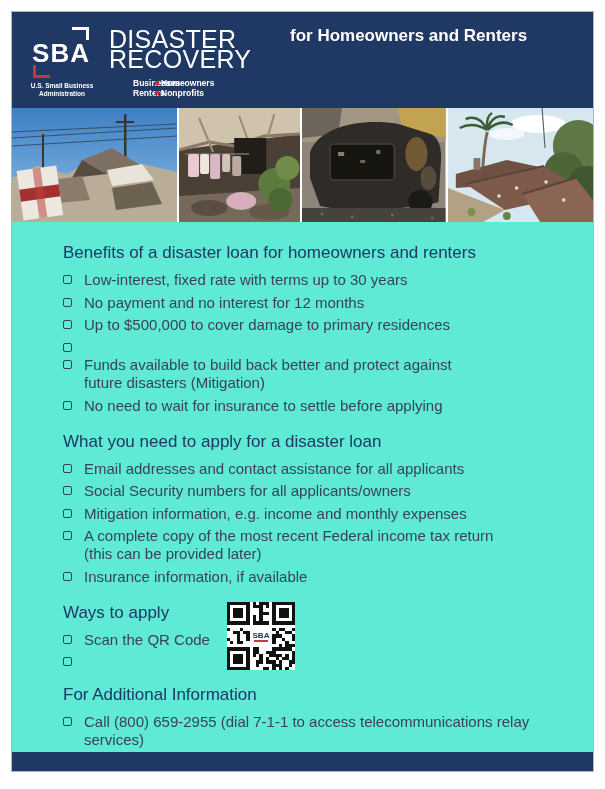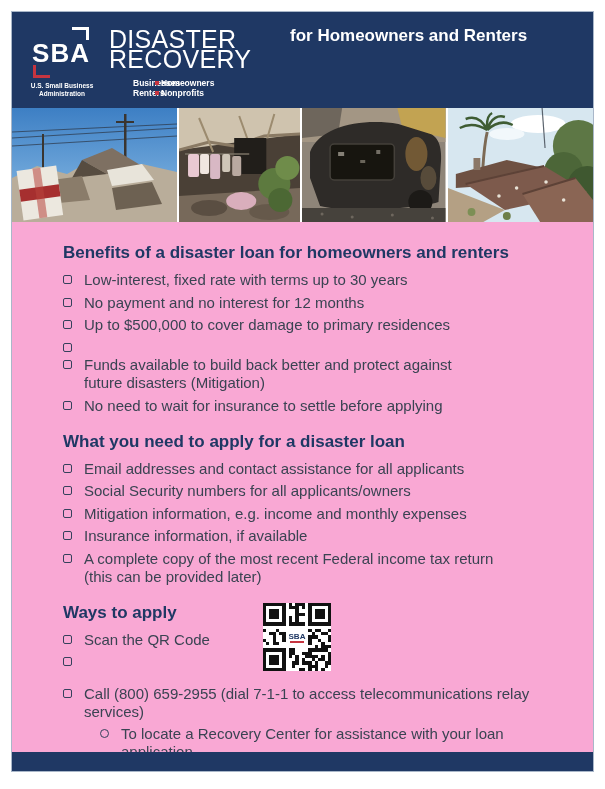--- a/index.html
+++ b/index.html
@@ -1,19 +1,19 @@
 <!DOCTYPE html>
 <html><head>
 <meta charset="utf-8">
 <style>
   * { margin:0; padding:0; box-sizing:border-box; }
   html,body { width:605px; height:789px; background:#ffffff; font-family:"Liberation Sans", sans-serif; }
   .page {
     position:absolute; left:11px; top:11px; width:583px; height:761px;
-    background:#f9a8d4; border:1px solid #a9b7c9; overflow:hidden;
+    background:#5eead4; border:1px solid #a9b7c9; overflow:hidden;
   }
   
   .hdr { position:relative; width:100%; height:96px; background:#1f3864; }
   .sba-mark { position:absolute; left:19px; top:13px; width:60px; height:55px; }
   .br-tr { position:absolute; top:2px; right:2px; width:17px; height:13px;
            border-top:3px solid #fff; border-right:3px solid #fff; }
   .br-bl { position:absolute; bottom:2px; left:2px; width:17px; height:13px;
            border-bottom:3px solid #c63540; border-left:3px solid #c63540; }
   .sba-txt { position:absolute; left:0; right:0; top:13px; text-align:center;
              color:#fff; font-size:26px; font-weight:bold; letter-spacing:1px; }
@@ -27,29 +27,29 @@
   .sq { width:4px; height:4px; background:#c63540; margin:0 auto; }
   .title-block { position:absolute; left:270px; top:13px; color:#fff; }
   .main-title { font-size:35px; font-weight:800; letter-spacing:-.5px; line-height:40px; }
   .sub-title { font-size:17px; font-weight:700; margin-top:1px;margin-left:8px; }
   
   .photos { display:flex; gap:2px; width:100%; height:114px; background:#fff; }
   .photos svg { height:114px; display:block; }
   .ph1 { width:28.4%; } .ph2 { width:20.9%; } .ph3 { width:24.7%; } .ph4 { flex:1; }
   
   .content { padding:21px 48px 0 51px; }
-  .sec-h { color:#1f3864; font-size:17px; font-weight:700; margin-bottom:8px; }
+  .sec-h { color:#1f3864; font-size:17px; font-weight:400; margin-bottom:8px; }
   .sec { margin-top:0; }
   .sec + .sec { margin-top:17px; }
   .row { display:flex; gap:12px; margin-bottom:4.5px; color:#3a4352; font-size:15px; line-height:18px; }
   .cb { flex:0 0 auto; width:9px; height:9px; margin-top:4px;
         border:1.6px solid #35415c; border-radius:2px; }
   .circ { flex:0 0 auto; width:9px; height:9px; margin-top:4px;
           border:1.6px solid #35415c; border-radius:50%; }
-  .ways-wrap { display:flex; align-items:flex-end;gap:36px; }
+  .ways-wrap { display:flex; align-items:flex-start; }
   .ways-left { width:164px; flex:0 0 auto; }
   .qr-box { width:68px; height:68px; position:relative; margin-top:-1px; }
   .subrows { margin-left:37px; margin-top:2px; }
   .subrows .row { margin-bottom:2.5px; }
   
   .footbar { position:absolute; left:0; right:0; bottom:0; height:19px; background:#1f3864; }
 </style>
 </head>
 <body>
 
@@ -218,28 +218,28 @@
       <div class="row">
         <span class="cb"></span>
         <div>Social Security numbers for all applicants/owners</div>
       </div>
       <div class="row">
         <span class="cb"></span>
         <div>Mitigation information, e.g. income and monthly expenses</div>
       </div>
       <div class="row">
         <span class="cb"></span>
-        <div>Insurance information, if available</div>
-      </div>
-      <div class="row">
-        <span class="cb"></span>
         <div>
           <div>A complete copy of the most recent Federal income tax return</div>
           <div>(this can be provided later)</div>
         </div>
+      </div>
+      <div class="row">
+        <span class="cb"></span>
+        <div>Insurance information, if available</div>
       </div>
     </section>
 
     <section class="sec">
       <div class="ways-wrap">
         <div class="ways-left">
           <div class="sec-h">Ways to apply</div>
           <div class="row">
             <span class="cb"></span>
             <div>Scan the QR Code</div>
@@ -364,20 +364,21 @@
               </g>
             <rect x="22" y="22" width="19" height="19" fill="#fff"></rect>
             <text x="31.5" y="33" font-size="7.5" font-weight="bold" fill="#1f3864" text-anchor="middle" font-family="Liberation Sans, sans-serif">SBA</text>
             <rect x="25" y="35" width="13" height="1.6" fill="#c63540"></rect>
           </svg>
         </div>
       </div>
     </section>
 
     <section class="sec" style="margin-top:14px;">
+      <div class="sec-h">For Additional Information</div>
       <div class="row">
         <span class="cb"></span>
         <div>Call (800) 659-2955 (dial 7-1-1 to access telecommunications relay services)</div>
       </div>
       <div class="subrows">
         <div class="row">
           <span class="circ"></span>
           <div>To locate a Recovery Center for assistance with your loan application</div>
         </div>
         <div class="row">

